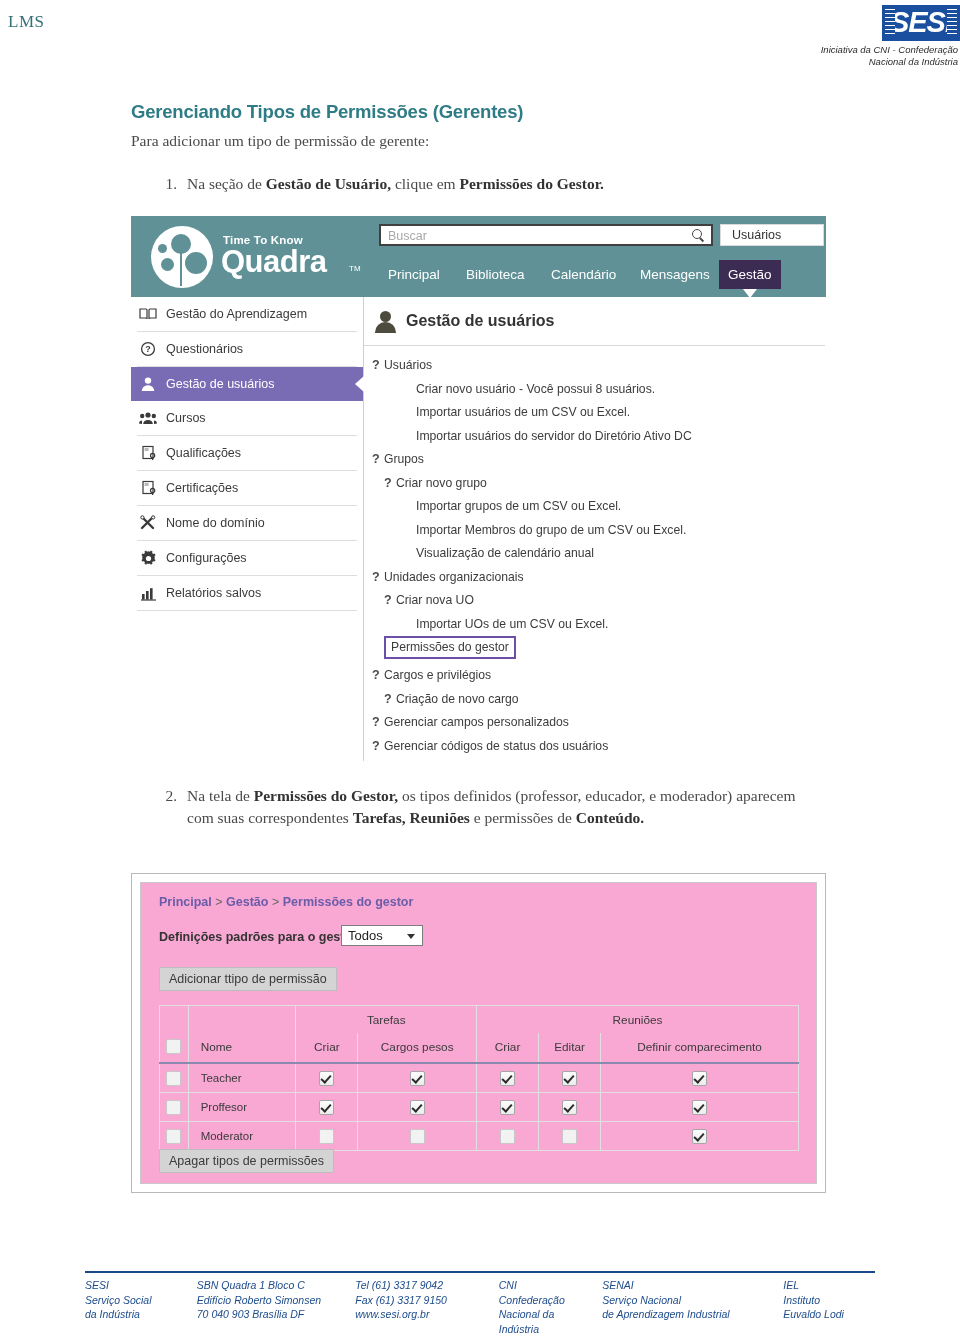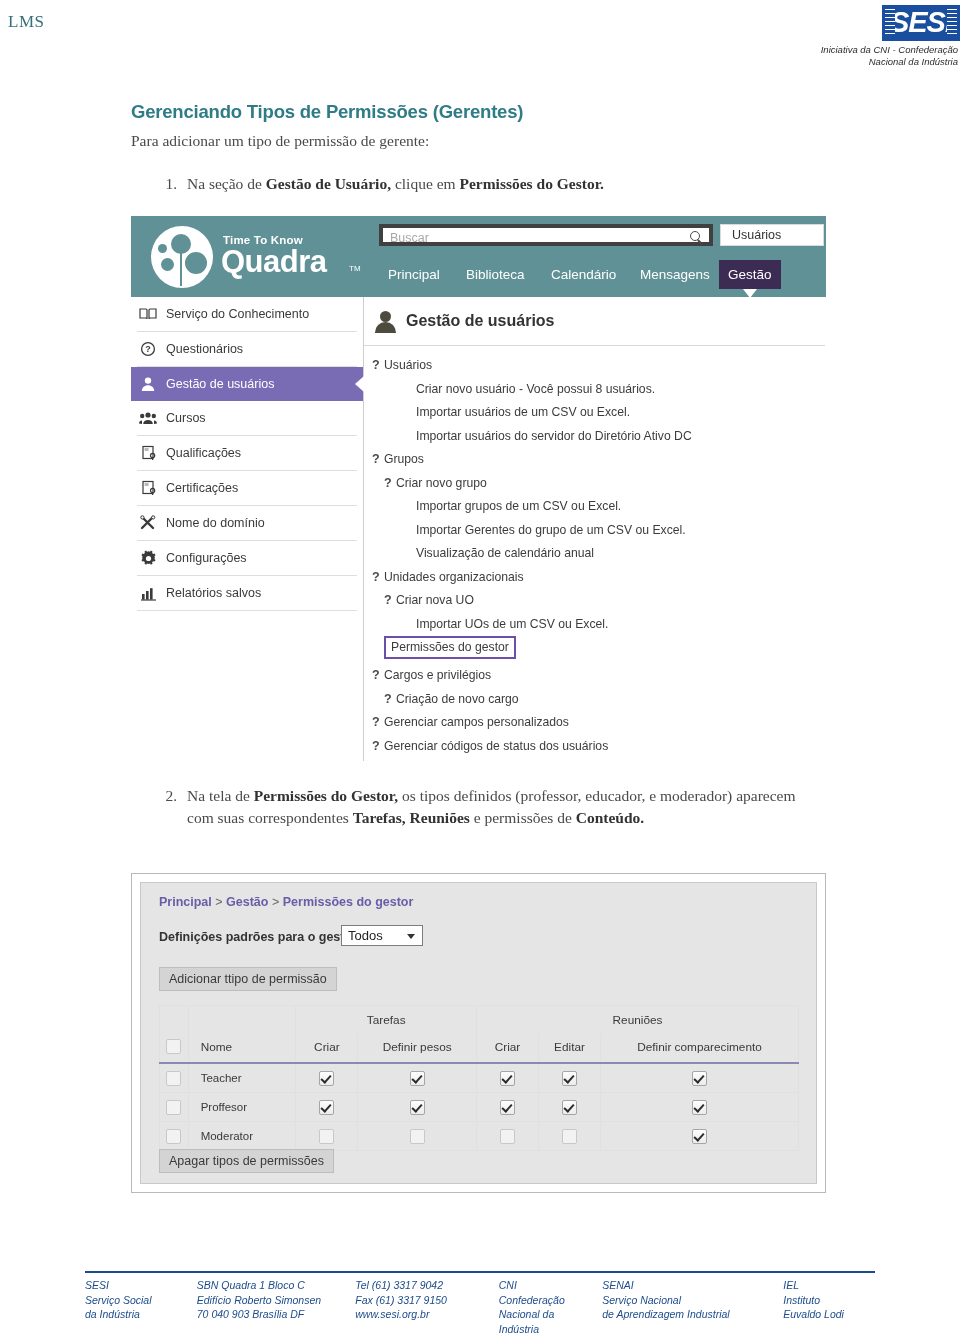--- a/index.html
+++ b/index.html
@@ -177,21 +177,21 @@
     font-family: "Liberation Sans", sans-serif;
     font-size: 8px;
     color: #ffffff;
   }
 
   .c-searchbar {
     position: absolute;
     left: 248px; top: 8px;
     width: 334px; height: 22px;
     background: #ffffff;
-    border: 4px solid #404040;
+    border: 2px solid #404040;
     box-sizing: border-box;
   }
   .c-searchbar .ph {
     position: absolute;
     left: 7px; top: 3px;
     font-family: "Liberation Sans", sans-serif;
     font-size: 12.5px;
     color: #a9a9a9;
   }
   .c-searchbar .mag {
@@ -377,21 +377,21 @@
     height: 19px;
   }
 
   
   .shot2 { left: 131px; top: 873px; width: 695px; height: 320px; }
   .p-inner {
     position: absolute;
     left: 8px; top: 8px;
     right: 8px; bottom: 8px;
     border: 1px solid #c9c9c9;
-    background: #e5e5e5;
+    background: #f9a8d4;
   }
   .p-crumb {
     position: absolute;
     left: 18px; top: 12px;
     font-family: "Liberation Sans", sans-serif;
     font-weight: bold;
     font-size: 12.5px;
     color: #6b5ca8;
     white-space: nowrap;
   }
@@ -602,21 +602,21 @@
   <div class="c-body">
 
     <div class="c-side">
 
       <div class="srow">
         <span class="sicon">
           <svg width="18" height="14" viewBox="0 0 18 14">
               <path d="M1 2h6c.6 0 1 .4 1 1v9c0-.6-.4-1-1-1H1V2zM17 2h-6c-.6 0-1 .4-1 1v9c0-.6.4-1 1-1h6V2z" fill="none" stroke="#3a3a3a" stroke-width="1.2"></path>
             </svg>
         </span>
-        <span class="slabel">Serviço do Conhecimento</span>
+        <span class="slabel">Gestão do Aprendizagem</span>
       </div>
 
 
       <div class="srow">
         <span class="sicon">
           <svg width="16" height="16" viewBox="0 0 16 16">
               <circle cx="8" cy="8" r="6.4" fill="none" stroke="#3a3a3a" stroke-width="1.3"></circle>
               <text x="8" y="11.4" font-size="9" text-anchor="middle" fill="#3a3a3a" font-family="Liberation Sans, sans-serif" font-weight="bold">?</text>
             </svg>
         </span>
@@ -733,21 +733,21 @@
             <span>Grupos</span>
           </div>
         <div class="li lvl1">
             <span class="q">?</span>
             <span>Criar novo grupo</span>
           </div>
         <div class="li lvl2">
             <span>Importar grupos de um CSV ou Excel.</span>
           </div>
         <div class="li lvl2">
-            <span>Importar Gerentes do grupo de um CSV ou Excel.</span>
+            <span>Importar Membros do grupo de um CSV ou Excel.</span>
           </div>
         <div class="li lvl2">
             <span>Visualização de calendário anual</span>
           </div>
         <div class="li lvl0">
             <span class="q">?</span>
             <span>Unidades organizacionais</span>
           </div>
         <div class="li lvl1">
             <span class="q">?</span>
@@ -810,21 +810,21 @@
         <tr class="grouprow">
           <td class="c-check"></td>
           <td class="c-name"></td>
           <td class="c-crt" colspan="2">Tarefas</td>
           <td class="c-crt2" colspan="3">Reuniões</td>
         </tr>
         <tr class="headrow">
           <td class="c-check"><span class="chk pale"></span></td>
           <td class="c-name">Nome</td>
           <td class="c-crt">Criar</td>
-          <td class="c-pes">Definir pesos</td>
+          <td class="c-pes">Cargos pesos</td>
           <td class="c-crt2">Criar</td>
           <td class="c-edt">Editar</td>
           <td class="c-cmp">Definir comparecimento</td>
         </tr>
 
         <tr class="datarow">
           <td class="c-check"><span class="chk pale"></span></td>
           <td class="c-name">Teacher</td>
           <td class="c-crt"><span class="chk on"></span></td>
           <td class="c-pes"><span class="chk on"></span></td>

